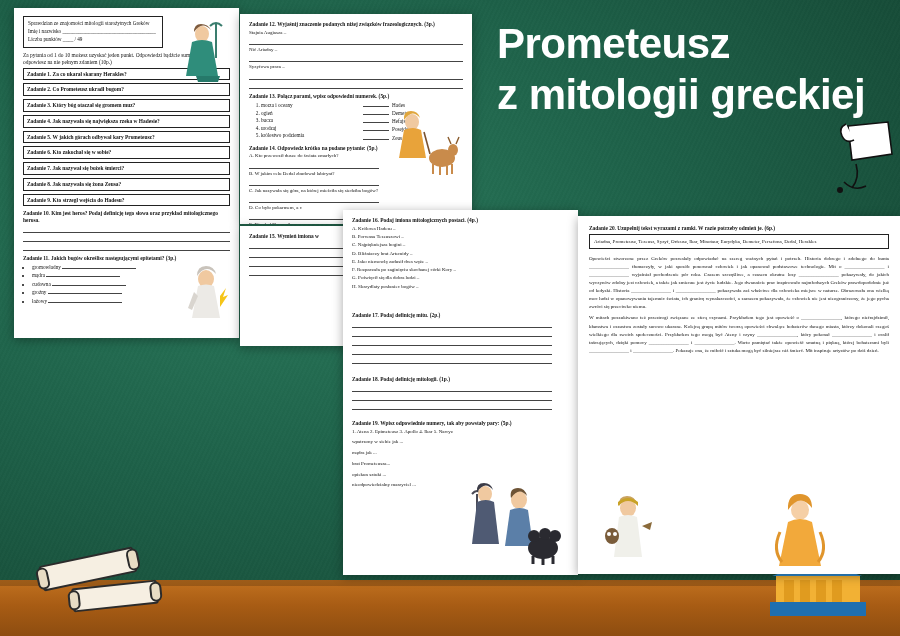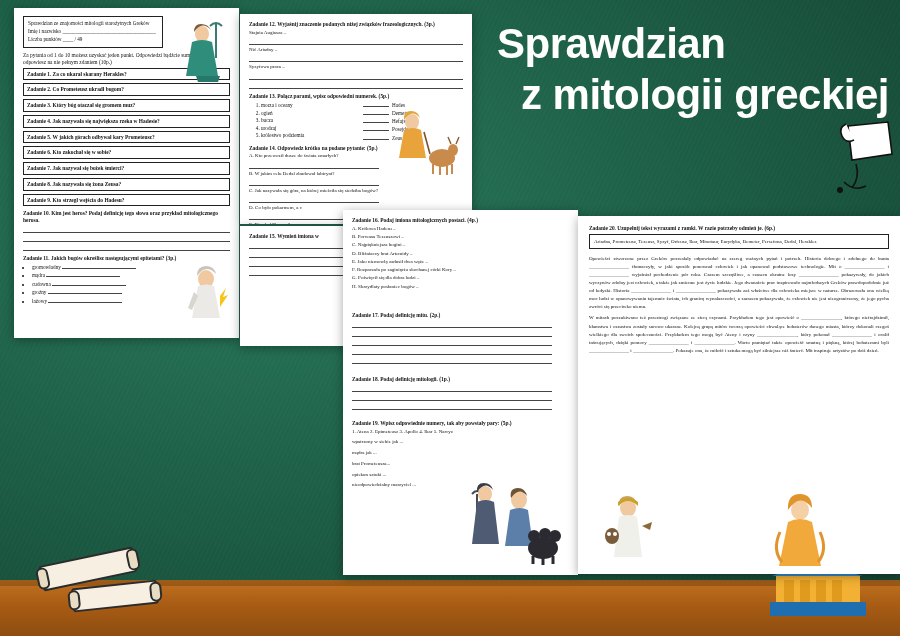--- a/index.html
+++ b/index.html
@@ -42,21 +42,21 @@
     background:#e8dcc4; border:2px solid #2b2b2b; border-radius:6px;
   }
 
   
   #title{
     position:absolute; left:497px; top:18px; width:392px;
     color:#ffffff; font-family:"Liberation Sans", sans-serif;
     font-weight:bold; font-size:42px; line-height:1.22;
     letter-spacing:-0.5px;
   }
-  #title .l2{ display:block;text-align:right; }
+  #title .l2{ display:block; }
 
   
   #diploma{ position:absolute; left:830px; top:120px; width:70px; height:86px; }
 
   
   .sheet{
     position:absolute; background:#ffffff;
     box-shadow:0 2px 10px rgba(0,0,0,0.35);
     overflow:hidden;
     color:#111;
@@ -127,21 +127,21 @@
   </div>
 </div>
 <div class="scroll-deco" style="left:72px; top:584px; transform:rotate(-6deg);">
   <div class="scroll-body" style="width:86px;height:24px;">
     <div class="scroll-cap" style="left:-6px;"></div>
     <div class="scroll-cap" style="right:-6px;"></div>
   </div>
 </div>
 
 <div id="title">
-  <span>Sprawdzian</span>
+  <span>Prometeusz</span>
   <span class="l2">z mitologii greckiej</span>
 </div>
 
 <svg id="diploma" viewBox="0 0 70 86">
   <path d="M18 6 L58 2 L62 34 L22 40 Z" fill="#ffffff" stroke="#111" stroke-width="1.6"></path>
   <path d="M16 4 q-8 4 -4 12 q4 8 12 4" fill="#ffffff" stroke="#111" stroke-width="1.6"></path>
   <path d="M26 44 q4 14 -4 24" stroke="#111" stroke-width="1.6" fill="none"></path>
   <path d="M14 62 q10 10 22 4" stroke="#111" stroke-width="1.6" fill="none"></path>
   <circle cx="10" cy="70" r="3" fill="#111"></circle>
 </svg>

